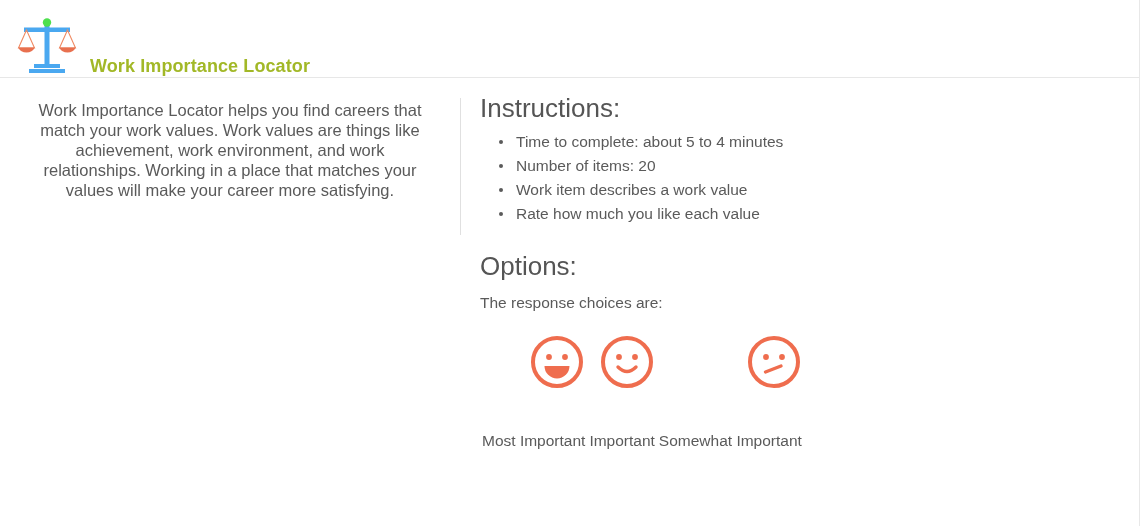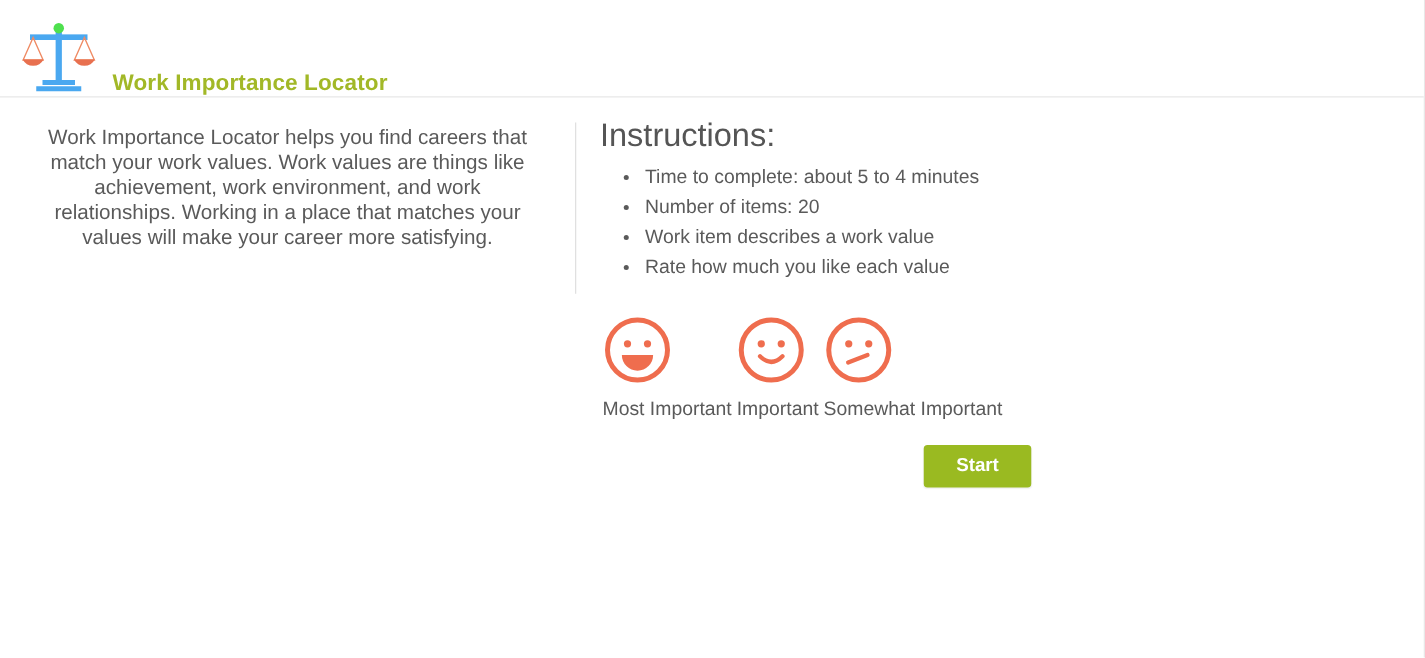--- a/index.html
+++ b/index.html
@@ -131,22 +131,23 @@
 
   .faces-row {
     margin-top: 20px;
     display: flex;
     align-items: flex-start;
     justify-content: flex-start;
   }
   .face-cell {
     display: flex;
     flex-direction: column;
-    align-items: flex-start;
+    align-items: flex-end;
     padding: 0 2px;
+    gap: 31px;
   }
   .face-cell .face-svg {
     display: block;
     width: 56px;
     height: 56px;
   }
   .face-label {
     margin-top: 11px;
     font-size: 15.5px;
     color: #5a5a5a;
@@ -217,20 +218,22 @@
       <h2 class="section-heading">Instructions:</h2>
 
       <ul class="instr-list">
         <li>Time to complete: about 5 to 4 minutes</li>
         <li>Number of items: 20</li>
         <li>Work item describes a work value</li>
         <li>Rate how much you like each value</li>
       </ul>
 
       <div class="options-block">
+        <h2 class="section-heading">Options:</h2>
+        <p class="options-sub">The response choices are:</p>
 
         <div class="faces-row">
 
           <div class="face-cell">
             <svg class="face-svg" viewBox="0 0 56 56">
               <circle cx="28" cy="28" r="24" fill="none" stroke="#ef6d4e" stroke-width="4"></circle>
               <circle cx="20" cy="23" r="2.9" fill="#ef6d4e"></circle>
               <circle cx="36" cy="23" r="2.9" fill="#ef6d4e"></circle>
               <path d="M15.5 32 L40.5 32 A12.5 12.5 0 0 1 15.5 32 Z" fill="#ef6d4e"></path>
             </svg>
@@ -254,20 +257,17 @@
               <circle cx="36" cy="23" r="2.9" fill="#ef6d4e"></circle>
               <path d="M19.5 38 L35 32" fill="none" stroke="#ef6d4e" stroke-width="3.4" stroke-linecap="round"></path>
             </svg>
             <div class="face-label">Somewhat Important</div>
           </div>
 
 
 
         </div>
 
-        <div class="start-row">
-          <button class="start-btn">Start</button>
-        </div>
 
       </div>
     </div>
   </div>
 </div>
 
 </body></html>

